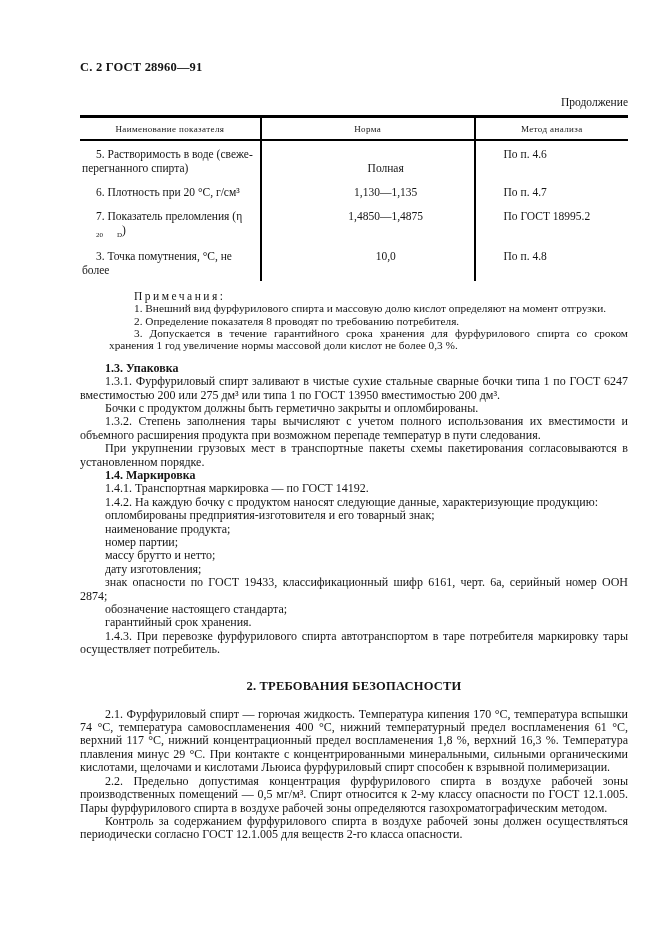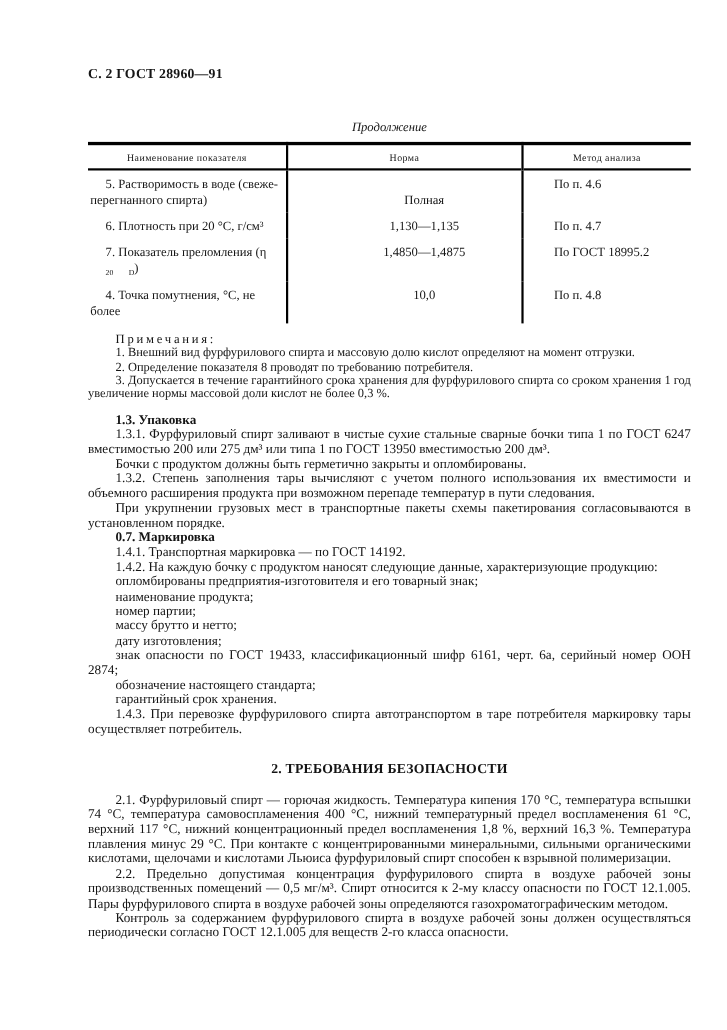--- a/index.html
+++ b/index.html
@@ -6,21 +6,21 @@
   body {
     width:661px; height:936px;
     background:#ffffff;
     font-family:"Liberation Serif", serif;
     color:#151515;
     -webkit-font-smoothing:antialiased;
   }
   .page { padding:60px 33px 0 80px; }
 
   .page-header { font-weight:bold; font-size:12.5px; letter-spacing:0.2px; }
-  .continuation { text-align:center; font-style:italic; font-size:11.5px; margin-top:35px; margin-bottom:7px; }
+  .continuation { text-align:right; font-size:11.5px; margin-top:21px; margin-bottom:7px; }
 
   table.spec-table {
     width:100%;
     border-collapse:collapse;
     border-top:3px solid #000;
     table-layout:fixed;
   }
   .spec-table thead tr { border-bottom:2.5px solid #000; }
   .spec-table th {
     font-weight:normal; font-size:9px; letter-spacing:0.4px;
@@ -37,21 +37,21 @@
   .spec-table td.c1 { text-indent:14px; padding-left:2px; padding-right:6px; }
   .spec-table td.c2 { text-align:center;padding-left:40px; }
   .spec-table td.c3 { padding-left:28px; }
   .spec-table td.vbottom { vertical-align:bottom; }
 
   .supsub {
     display:inline-flex; flex-direction:row; align-items:flex-start;
     font-size:7px; line-height:7px; vertical-align:-3px;
   }
 
-  .notes { margin-top:9px; }
+  .notes { margin-top:9px;margin-left:29px; }
   .notes-heading { font-size:11.5px; letter-spacing:2.5px; text-indent:25px; margin:0; }
   .note-item { margin:0; text-indent:25px; text-align:justify; font-size:11.3px; line-height:12.4px;font-family:Liberation Serif, serif; }
 
   .para { margin:0; text-indent:25px; text-align:justify; font-size:12px; line-height:13.4px; }
   .bold { font-weight:bold; }
   .sect-head { margin:10px 0 0; }
   .list-line { text-align:left; }
 
   .center-heading {
     text-align:center; font-weight:bold; font-size:12.5px;
@@ -92,41 +92,41 @@
       </tr>
       <tr>
         <td class="c1"><span>7. Показатель преломления</span>&nbsp;<span><span>(η</span><span class="supsub">
                 <span>20</span>
                 <span>D</span>
               </span><span>)</span></span></td>
         <td class="c2">1,4850—1,4875</td>
         <td class="c3">По ГОСТ 18995.2</td>
       </tr>
       <tr>
-        <td class="c1">4. Точка помутнения, °С, не более</td>
+        <td class="c1">3. Точка помутнения, °С, не более</td>
         <td class="c2">10,0</td>
         <td class="c3">По п. 4.8</td>
       </tr>
     </tbody>
   </table>
 
   <div class="notes">
     <p class="notes-heading">Примечания:</p>
     <p class="note-item">1. Внешний вид фурфурилового спирта и массовую долю кислот определяют на момент отгрузки.</p>
     <p class="note-item">2. Определение показателя 8 проводят по требованию потребителя.</p>
     <p class="note-item">3. Допускается в течение гарантийного срока хранения для фурфурилового спирта со сроком хранения 1 год увеличение нормы массовой доли кислот не более 0,3 %.</p>
   </div>
 
   <p class="para bold sect-head">1.3. Упаковка</p>
   <p class="para">1.3.1. Фурфуриловый спирт заливают в чистые сухие стальные сварные бочки типа 1 по ГОСТ 6247 вместимостью 200 или 275 дм³ или типа 1 по ГОСТ 13950 вместимостью 200 дм³.</p>
   <p class="para">Бочки с продуктом должны быть герметично закрыты и опломбированы.</p>
   <p class="para">1.3.2. Степень заполнения тары вычисляют с учетом полного использования их вместимости и объемного расширения продукта при возможном перепаде температур в пути следования.</p>
   <p class="para">При укрупнении грузовых мест в транспортные пакеты схемы пакетирования согласовываются в установленном порядке.</p>
 
-  <p class="para bold">0.7. Маркировка</p>
+  <p class="para bold">1.4. Маркировка</p>
   <p class="para">1.4.1. Транспортная маркировка — по ГОСТ 14192.</p>
   <p class="para">1.4.2. На каждую бочку с продуктом наносят следующие данные, характеризующие продукцию:</p>
   <p class="para list-line">опломбированы предприятия-изготовителя и его товарный знак;</p>
   <p class="para list-line">наименование продукта;</p>
   <p class="para list-line">номер партии;</p>
   <p class="para list-line">массу брутто и нетто;</p>
   <p class="para list-line">дату изготовления;</p>
   <p class="para">знак опасности по ГОСТ 19433, классификационный шифр 6161, черт. 6а, серийный номер ООН 2874;</p>
   <p class="para list-line">обозначение настоящего стандарта;</p>
   <p class="para list-line">гарантийный срок хранения.</p>

